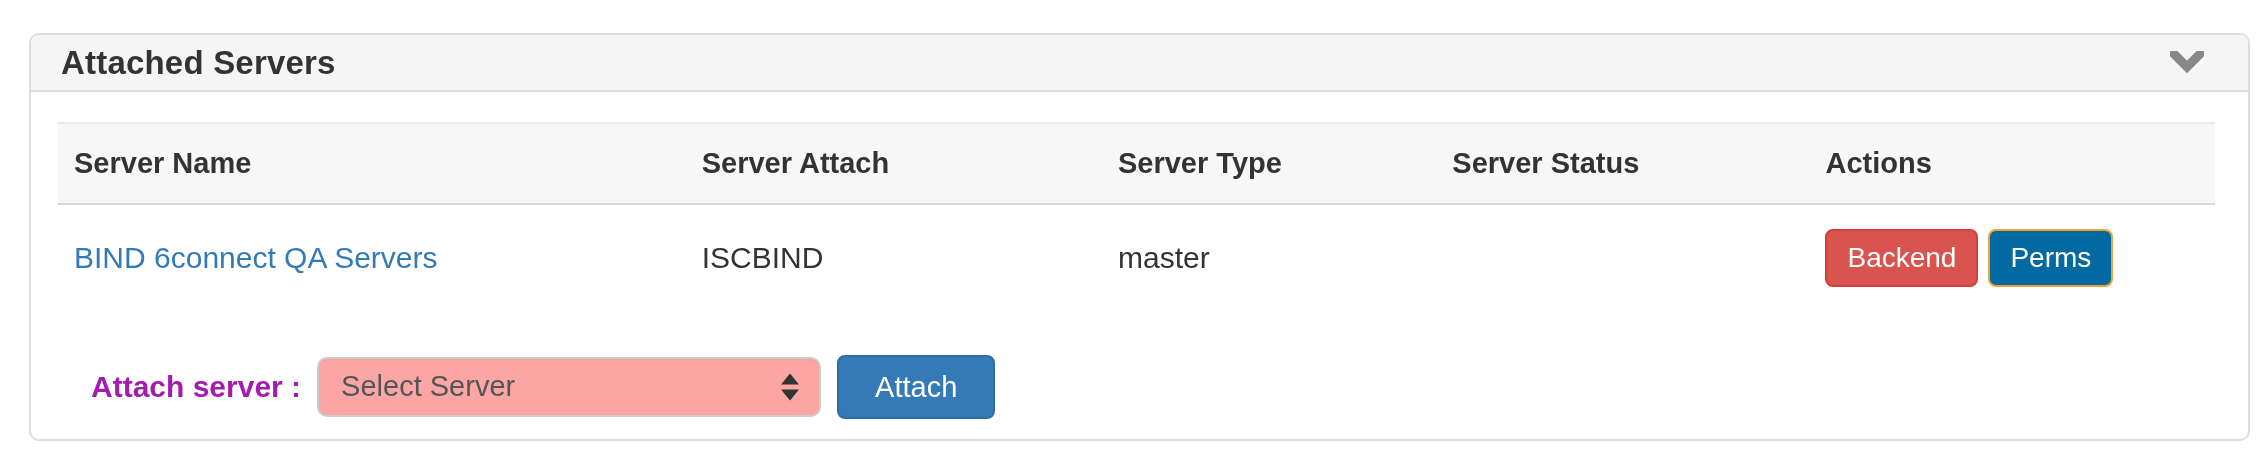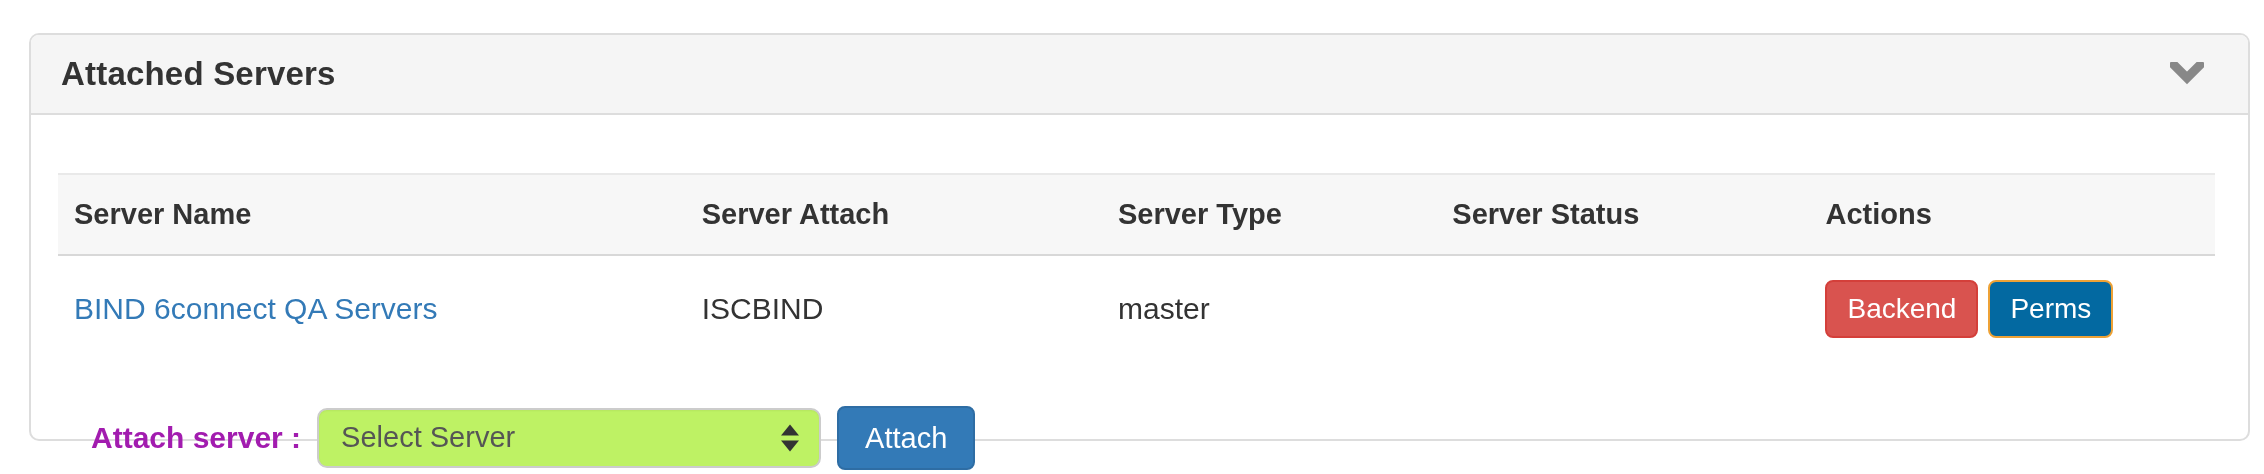--- a/index.html
+++ b/index.html
@@ -19,21 +19,21 @@
     left: 29px;
     top: 33px;
     width: 2221px;
     height: 408px;
     background: #ffffff;
     border: 2px solid #ddd;
     border-radius: 10px;
   }
   .panel-heading {
     position: relative;
-    height: 80px;
+    height: 57px;
     background: #f5f5f5;
     border-bottom: 2px solid #ddd;
     border-radius: 8px 8px 0 0;
     display: flex;
     align-items: center;
     padding: 0 30px;
   }
   .panel-title {
     font-size: 33px;
     font-weight: 600;
@@ -54,21 +54,20 @@
   
   .panel-body {
     padding: 30px 27px 0 27px;
   }
 
   
   table.servers {
     width: 2157px;
     border-collapse: collapse;
     table-layout: fixed;
-    margin-top: 28px;
   }
   table.servers th {
     background: #f7f7f7;
     border-top: 2px solid #e9e9e9;
     border-bottom: 2px solid #d8d8d8;
     text-align: left;
     font-size: 29px;
     font-weight: 700;
     color: #333;
     padding: 23px 16px;
@@ -112,21 +111,21 @@
     font-size: 30px;
     font-weight: 700;
     color: #a21caf;
     margin-right: 16px;
     white-space: nowrap;
   }
   .select-box {
     position: relative;
     width: 504px;
     height: 60px;
-    background: #bef264;
+    background: #fca5a5;
     border: 2px solid #ccc;
     border-radius: 10px;
     display: flex;
     align-items: center;
     padding: 0 60px 0 22px;
     cursor: pointer;
     box-shadow: inset 0 1px 2px rgba(0,0,0,.05);
   }
   .select-value {
     font-size: 29px;
@@ -151,21 +150,21 @@
   }
   .select-arrows .down {
     width: 0; height: 0;
     border-left: 9px solid transparent;
     border-right: 9px solid transparent;
     border-top: 11px solid #333;
   }
   .attach-btn {
     margin-left: 16px;
     font-size: 29px;
-    padding: 13px 26px;
+    padding: 13px 36px;
   }
 </style>
 </head>
 <body>
 
 <div class="panel">
 
   <div class="panel-heading">
     <span class="panel-title">Attached Servers</span>
     <span class="chevron">

